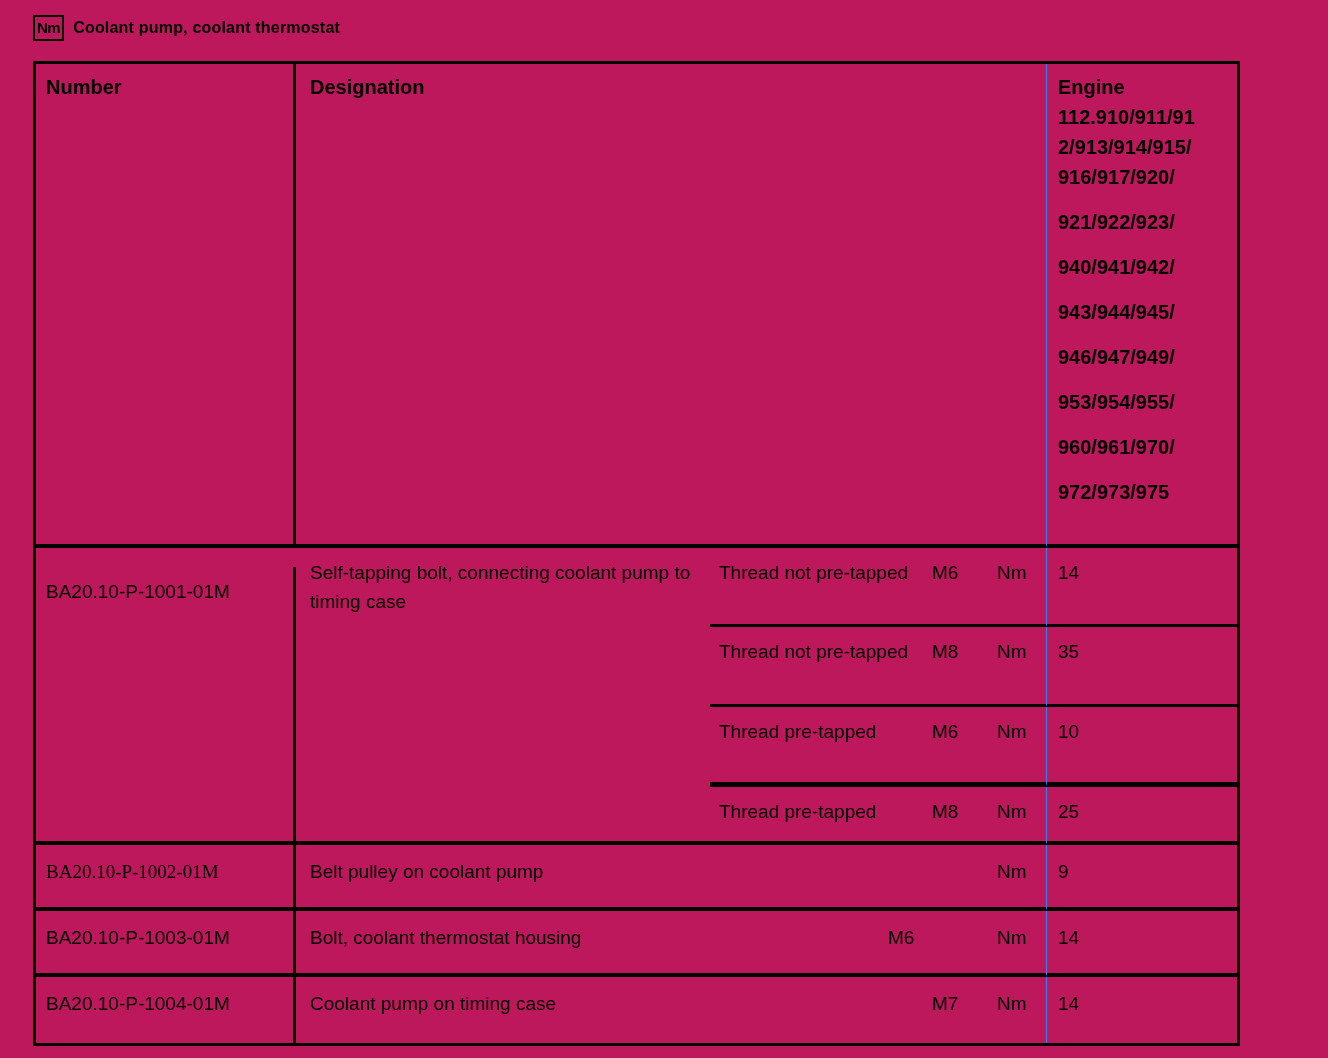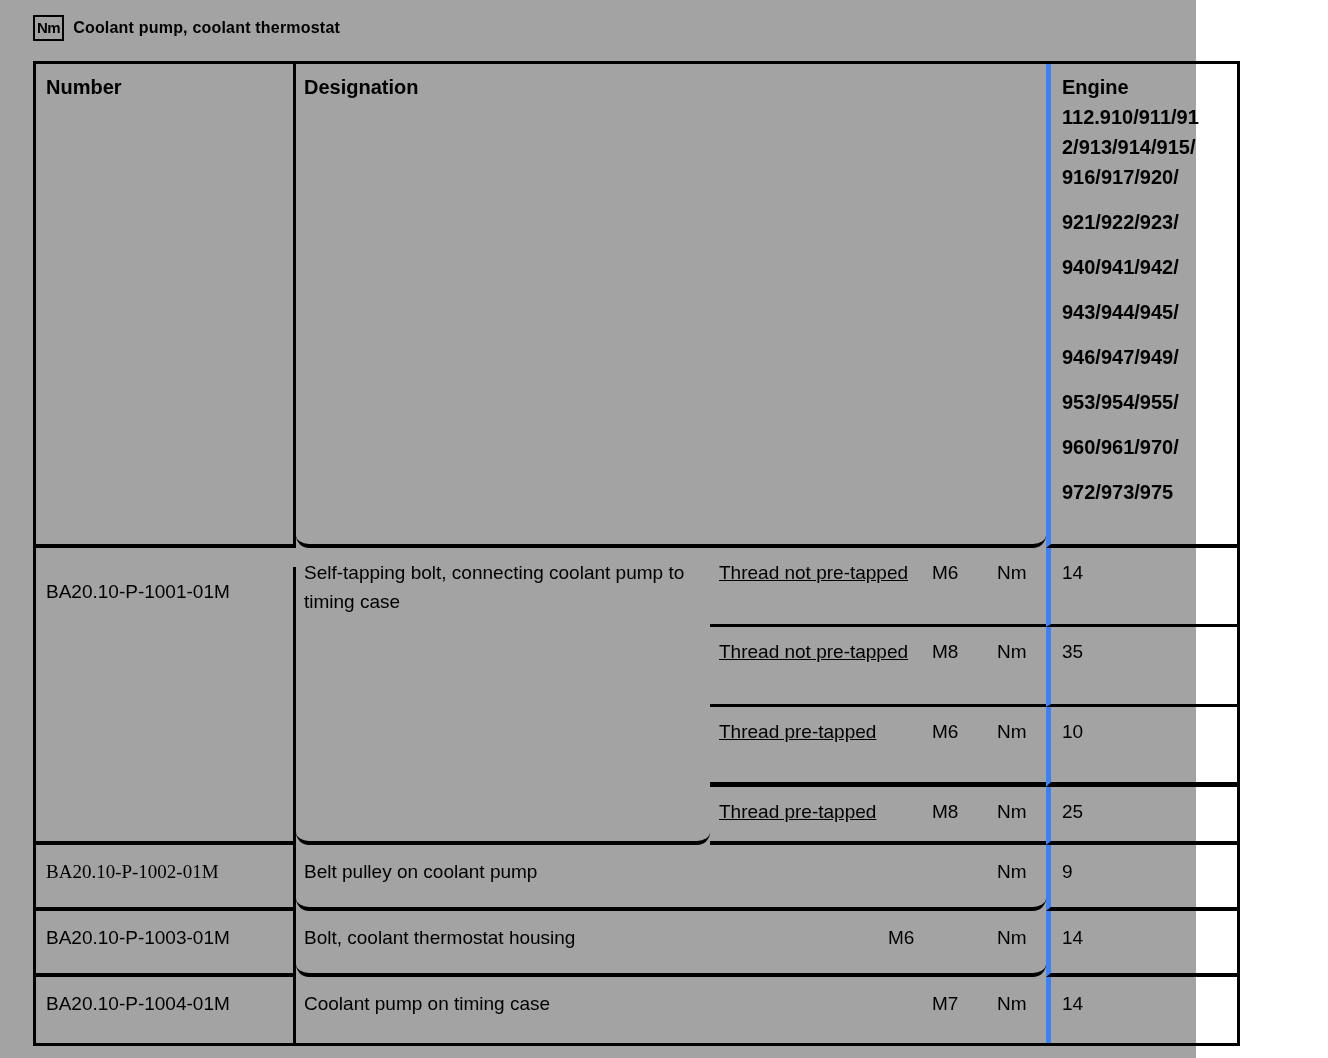--- a/index.html
+++ b/index.html
@@ -3,23 +3,23 @@
 <meta charset="utf-8">
 <style>
   html, body {
     margin: 0;
     padding: 0;
     background: #ffffff;
     color: #000000;
     font-family: "Liberation Sans", "DejaVu Sans", sans-serif;
   }
   .page {
-    width: 1196px;
+    width: 1328px;
     height: 1058px;
-    background: #a3a3a3;
+    background: #be185d;
     position: relative;
     box-sizing: border-box;
     padding: 12px 0 0 33px;
   }
   
   .title-row {
     display: flex;
     align-items: center;
     gap: 9px;
     height: 32px;
@@ -51,26 +51,26 @@
     font-size: 19px;
   }
   .cell {
     box-sizing: border-box;
     padding: 10px 6px 6px 10px;
     line-height: 1.55;
     overflow: hidden;
   }
   .hdr { font-size: 20px; font-weight: bold; padding-top: 8px; }
   .br3 { border-right: 3px solid #000; }
-  .bl3 { border-left: 5px solid #3b82f6; }
+  .bl3 { border-left: 1px solid #3b82f6; }
   .bb3 { border-bottom: 3px solid #000; }
   .bb4 { border-bottom: 4px solid #000; }
   .bb5 { border-bottom: 5px solid #000; }
-  .desig-pad { padding-left: 8px; border-radius: 13px; }
-  .cond-pad { padding-left: 9px; padding-right: 2px; text-decoration: underline; }
+  .desig-pad { padding-left: 14px; }
+  .cond-pad { padding-left: 9px; padding-right: 2px; }
   .size-pad { padding-left: 9px; }
   .unit-pad { padding-left: 9px; }
   .val-pad  { padding-left: 11px; }
   .row-pad  { padding-top: 12px; }
   
   .engine-head { line-height: 30px; }
   .engine-line { white-space: nowrap; }
   .engine-line.gap { margin-top: 15px; }
   
   .desig-flex {

